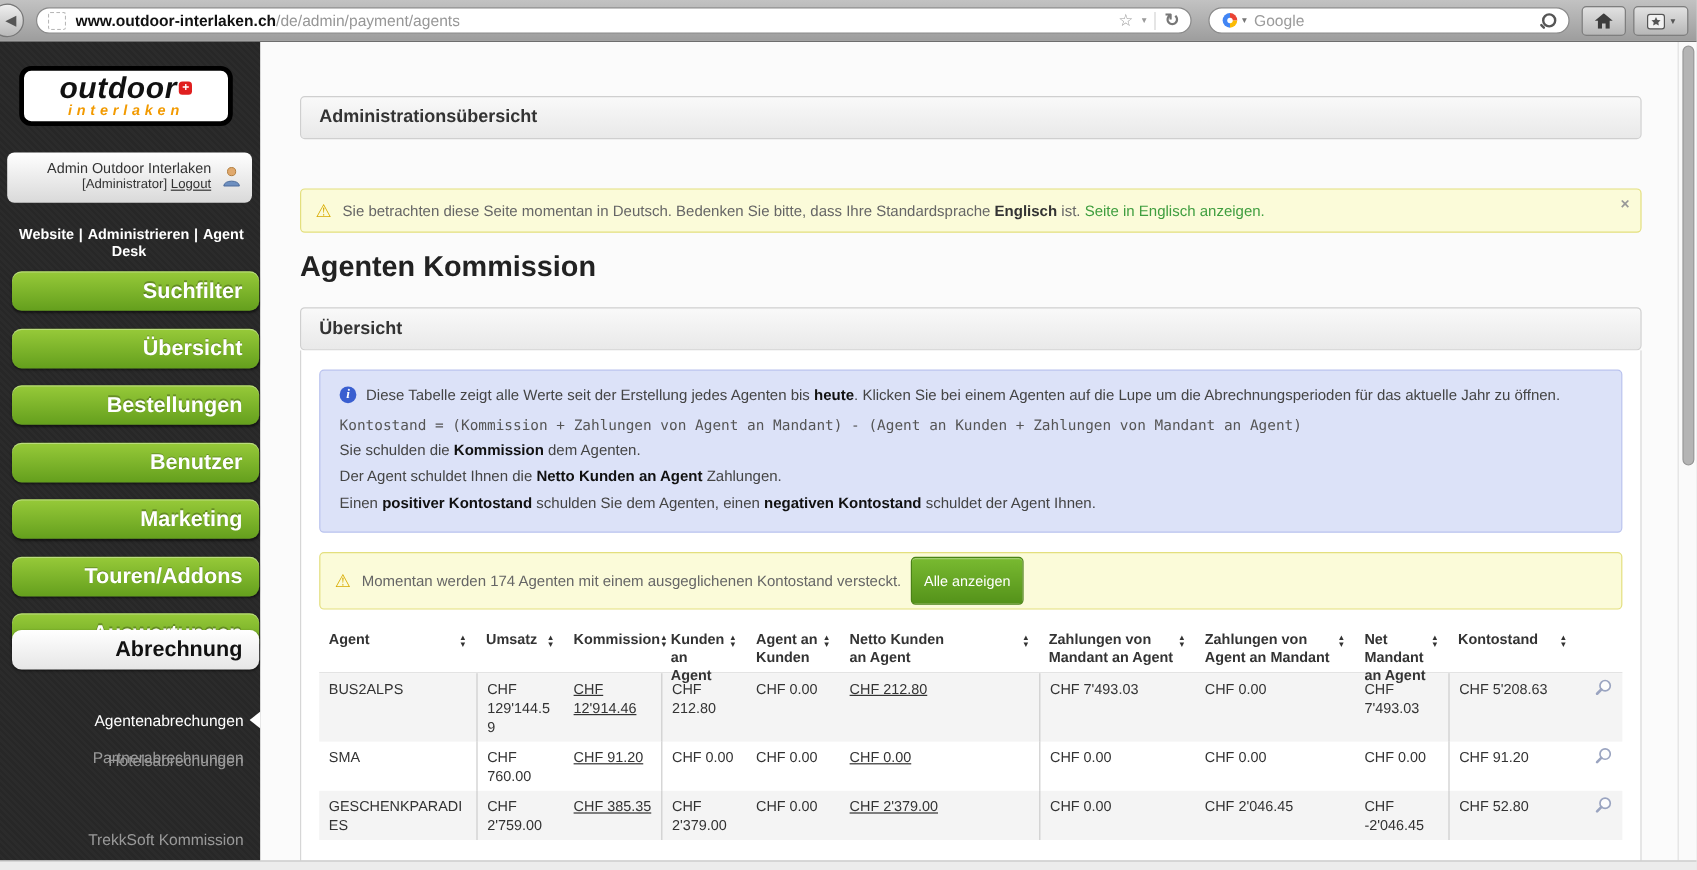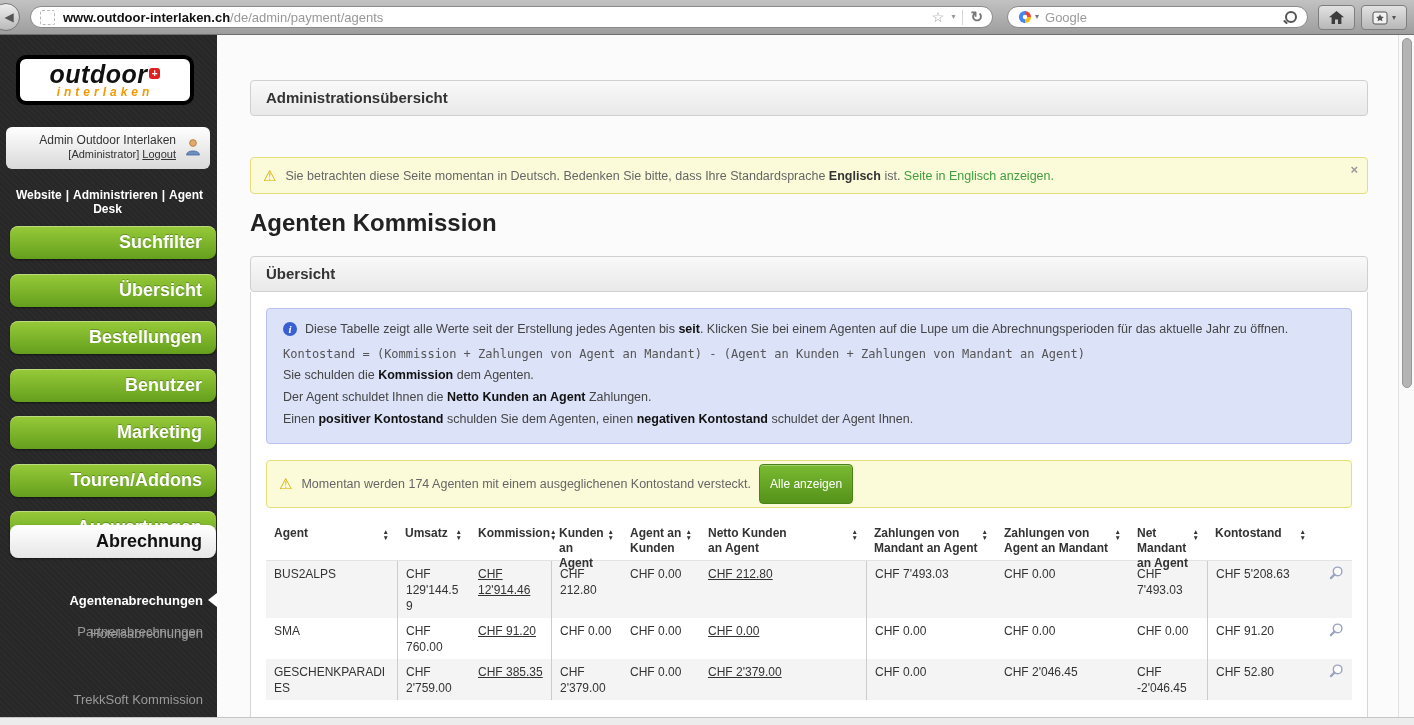--- a/index.html
+++ b/index.html
@@ -53,21 +53,21 @@
   #top-links{position:absolute;left:0;top:153px;width:217px;text-align:center;color:#fff;
     font-size:12px;font-weight:bold;}
   #top-links span{margin:0 2px;}
   .side-btn{position:absolute;left:10px;width:206px;height:33px;border-radius:8px;box-sizing:border-box;
     background:linear-gradient(#97ca39,#649f1d);box-shadow:inset 0 1px 0 rgba(255,255,255,.35),0 1px 2px rgba(0,0,0,.5);
     color:#fff;font-size:18px;font-weight:bold;text-align:right;line-height:33px;padding-right:14px;
     text-shadow:0 -1px 0 rgba(0,0,0,.25);}
   .side-btn.white{background:linear-gradient(#ffffff,#e6e6e6);color:#111;text-shadow:none;}
   .sub-item{position:absolute;left:0;width:217px;height:33px;line-height:33px;text-align:right;
     padding-right:14px;box-sizing:border-box;font-size:13px;color:#9a9a9a;}
-  .sub-item.active{color:#fff;font-weight:bold;padding-left:40px;}
+  .sub-item.active{color:#fff;font-weight:normal;padding-left:40px;}
   .active-arrow{position:absolute;right:0;top:9px;width:0;height:0;
     border-top:7px solid transparent;border-bottom:7px solid transparent;border-right:9px solid #fff;}
 
   
   #main{position:absolute;left:217px;top:35px;width:1197px;height:690px;background:#fbfbfb;}
   .bar{position:absolute;left:33px;width:1118px;height:36px;box-sizing:border-box;
     background:linear-gradient(#f9f9f9,#e9e9e9);border:1px solid #cfcfcf;border-radius:4px;
     font-size:15px;font-weight:bold;color:#333;line-height:34px;padding-left:15px;}
   #admin-bar{top:45px;}
   #banner{position:absolute;left:33px;top:122px;width:1118px;height:37px;box-sizing:border-box;
@@ -204,21 +204,21 @@
       <span id="banner-close">×</span>
     </div>
 
     <div id="page-title">Agenten Kommission</div>
     <div id="section-bar" class="bar">Übersicht</div>
 
     <div id="panel">
       <div id="info-box">
         <div class="intro">
           <span class="info-ic">i</span>
-          <span><span>Diese Tabelle zeigt alle Werte seit der Erstellung jedes Agenten bis </span><b>seit</b><span>. Klicken Sie bei einem Agenten auf die Lupe um die Abrechnungsperioden für das aktuelle Jahr zu öffnen.</span></span>
+          <span><span>Diese Tabelle zeigt alle Werte seit der Erstellung jedes Agenten bis </span><b>heute</b><span>. Klicken Sie bei einem Agenten auf die Lupe um die Abrechnungsperioden für das aktuelle Jahr zu öffnen.</span></span>
         </div>
         <div class="formula">Kontostand = (Kommission + Zahlungen von Agent an Mandant) - (Agent an Kunden + Zahlungen von Mandant an Agent)</div>
         <div class="exp">
           <div><span>Sie schulden die </span><b>Kommission</b><span> dem Agenten.</span></div>
           <div><span>Der Agent schuldet Ihnen die </span><b>Netto Kunden an Agent</b><span> Zahlungen.</span></div>
           <div><span>Einen </span><b>positiver Kontostand</b><span> schulden Sie dem Agenten, einen </span><b>negativen Kontostand</b><span> schuldet der Agent Ihnen.</span></div>
         </div>
       </div>
 
       <div id="notice">

